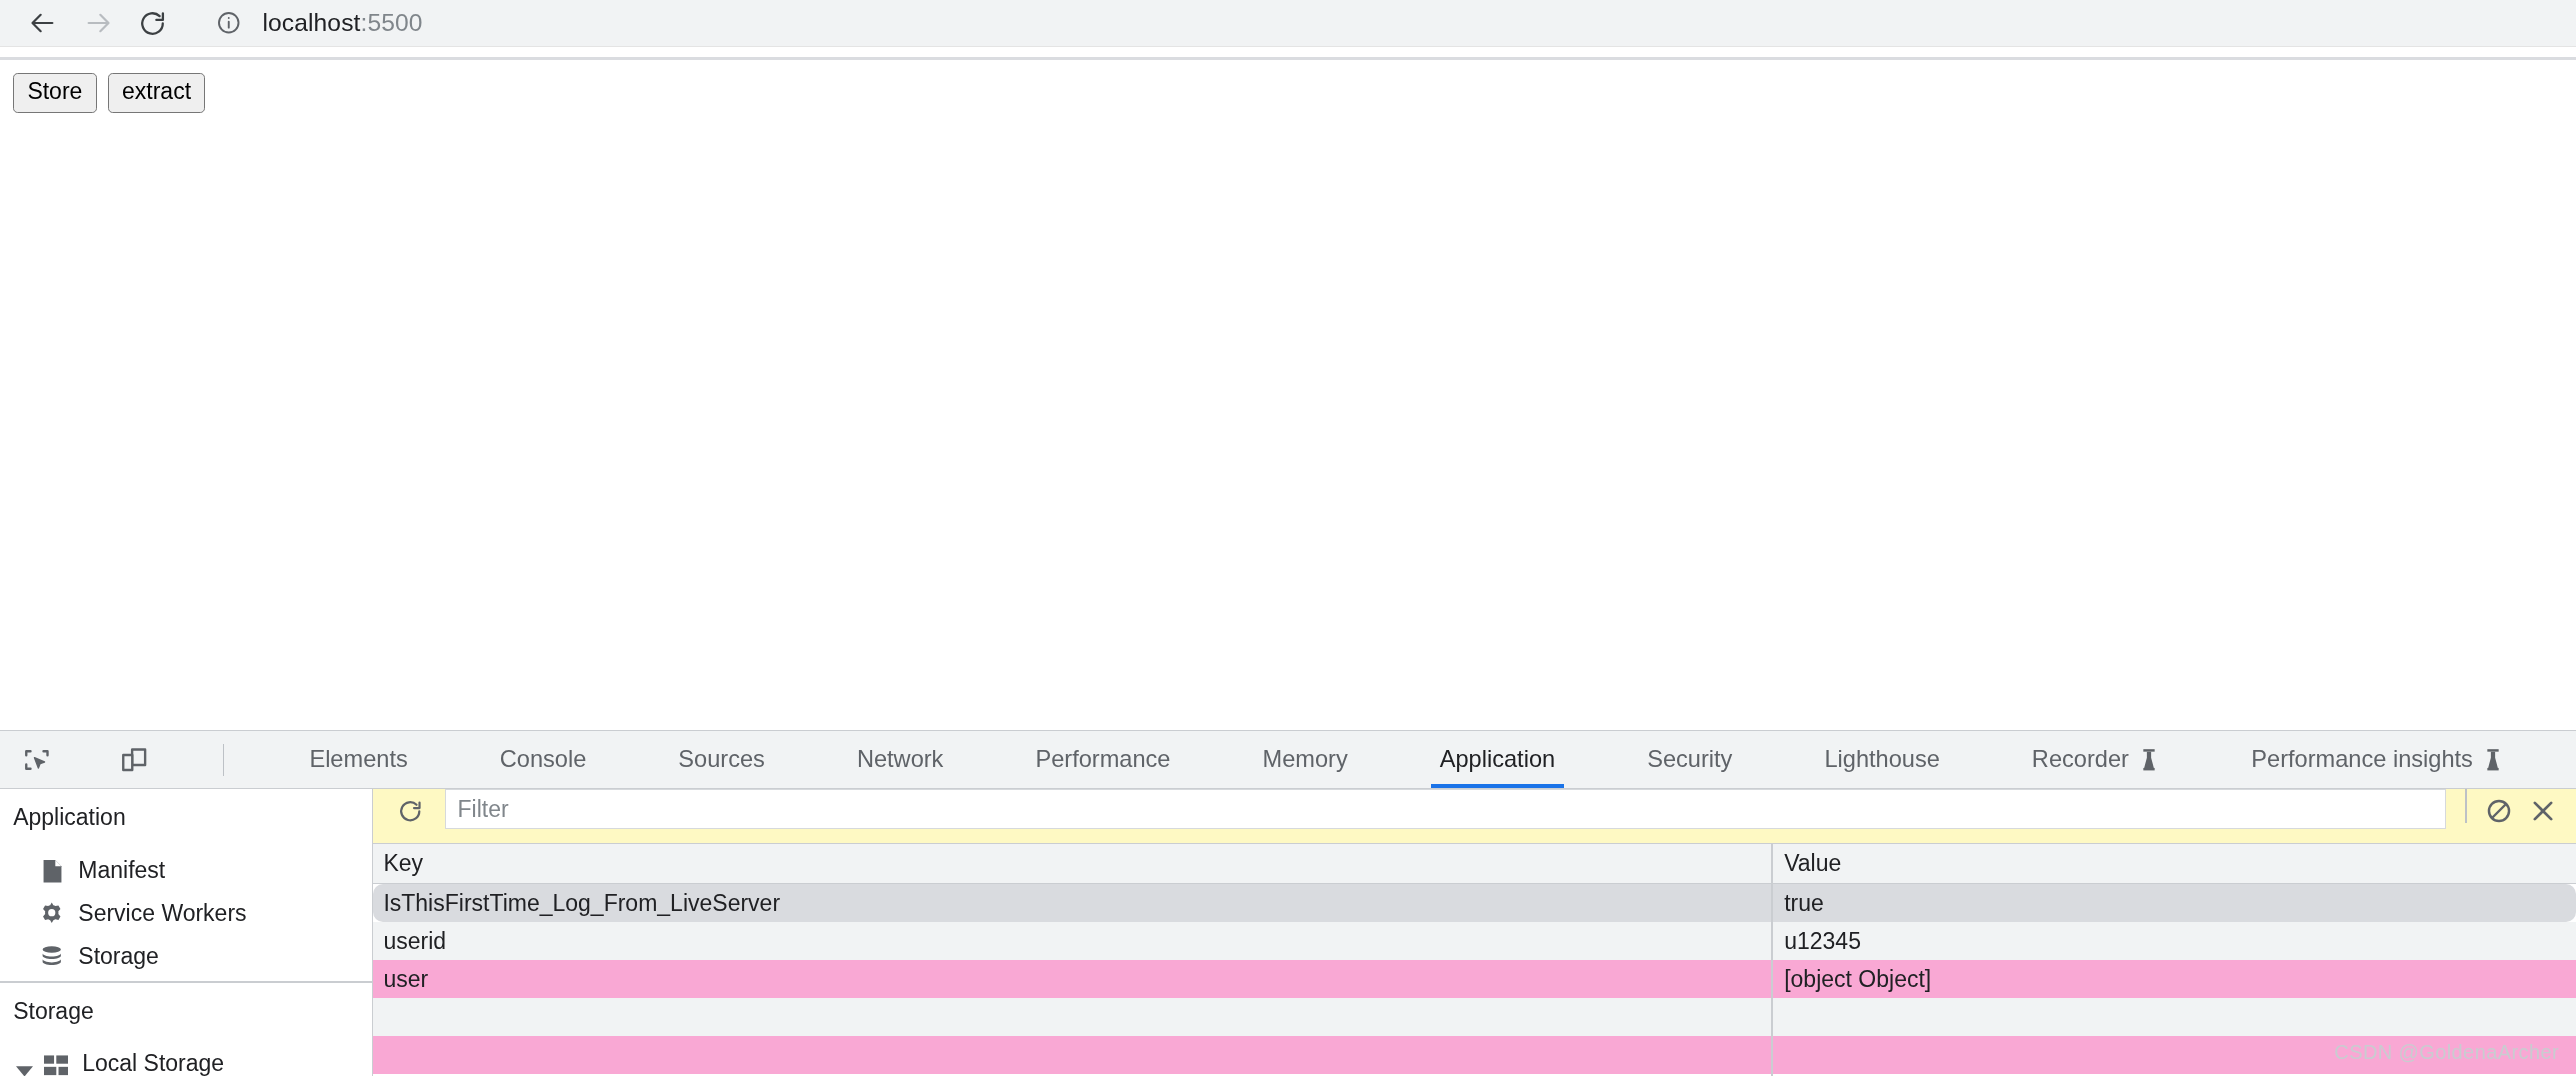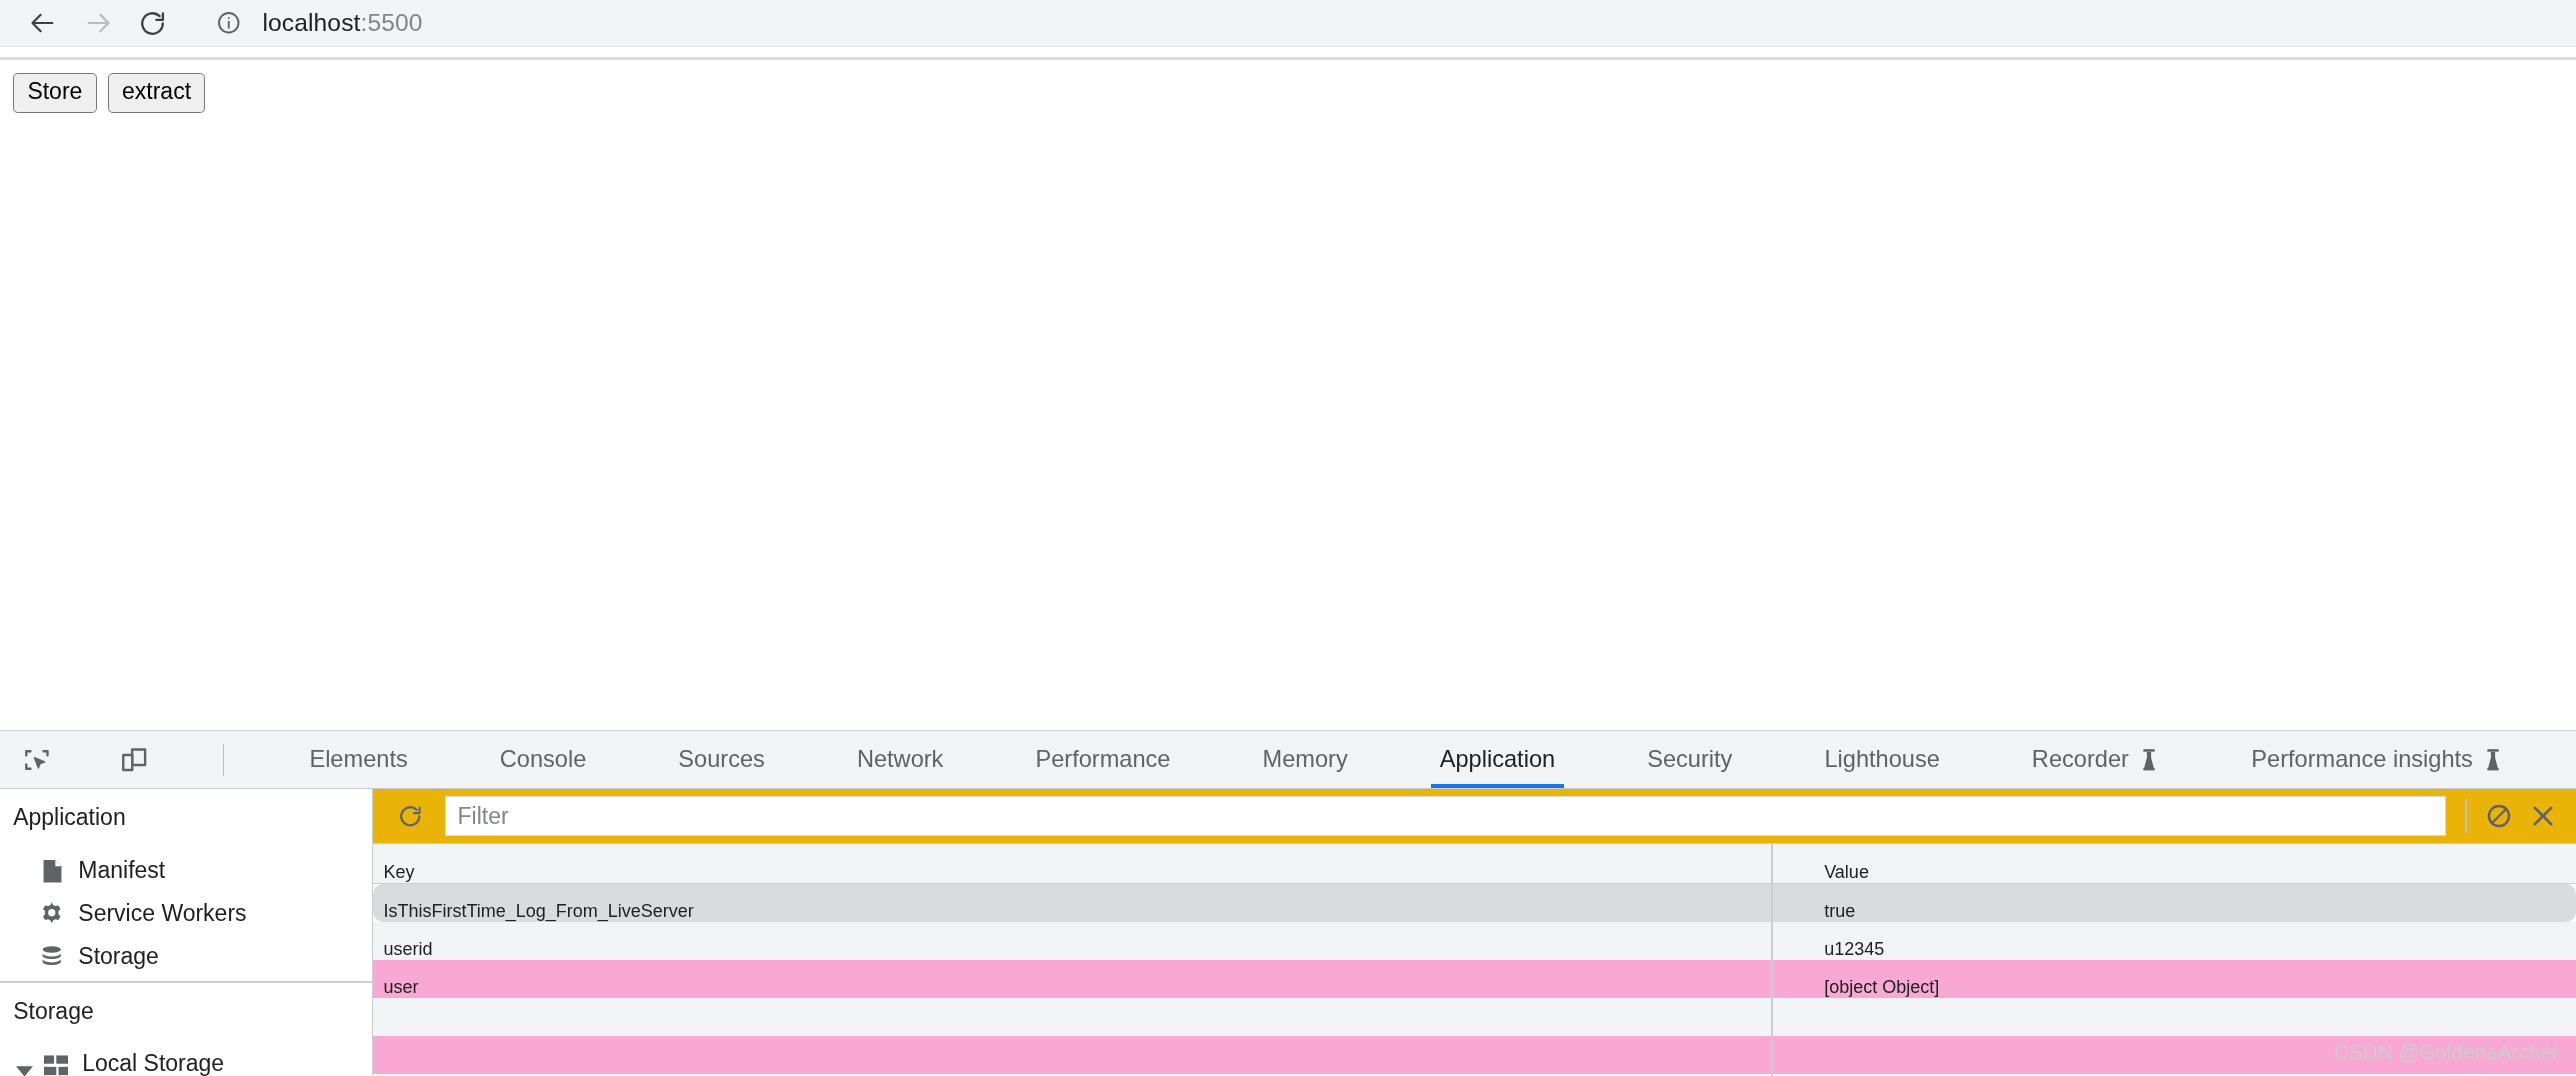--- a/index.html
+++ b/index.html
@@ -209,24 +209,23 @@
   .dt-main {
     flex: 1 1 auto;
     display: flex;
     flex-direction: column;
     background: #ffffff;
     min-width: 0;
   }
 
   .dt-filterbar {
     height: 55px;
-    background: #eab308;
+    background: #fef9c3;
     border-bottom: 1.9px solid #cacdd1;
     display: flex;
-    align-items: center;
     padding: 0 11.3px 0 15px;
     flex: 0 0 55px;
   }
   .fb-icon {
     width: 44px; height: 44px;
     display: flex; align-items: center; justify-content: center;
     flex: 0 0 auto;
     cursor: pointer;
   }
   .filter-input {
@@ -260,25 +259,24 @@
     position: absolute;
     top: 0; bottom: 0;
     left: 1398px;
     width: 1.9px;
     background: #cacdd1;
     z-index: 3;
   }
   .tbl-row {
     display: flex;
     height: 38px;
-    align-items: flex-end;
-    font-size: 18px;
+    align-items: center;
+    font-size: 23px;
     color: #202124;
     position: relative;
-    gap: 40px;
   }
   .tbl-head {
     background: #f1f3f4;
     border-bottom: 1.9px solid #cacdd1;
     height: 40px;
     color: #202124;
   }
   .tbl-row.odd  { background: #f9a8d4; }
   .tbl-row.even { background: #f1f3f4; }
   .tbl-row.selected { background: #d9dbdf; border-radius: 10px; }

